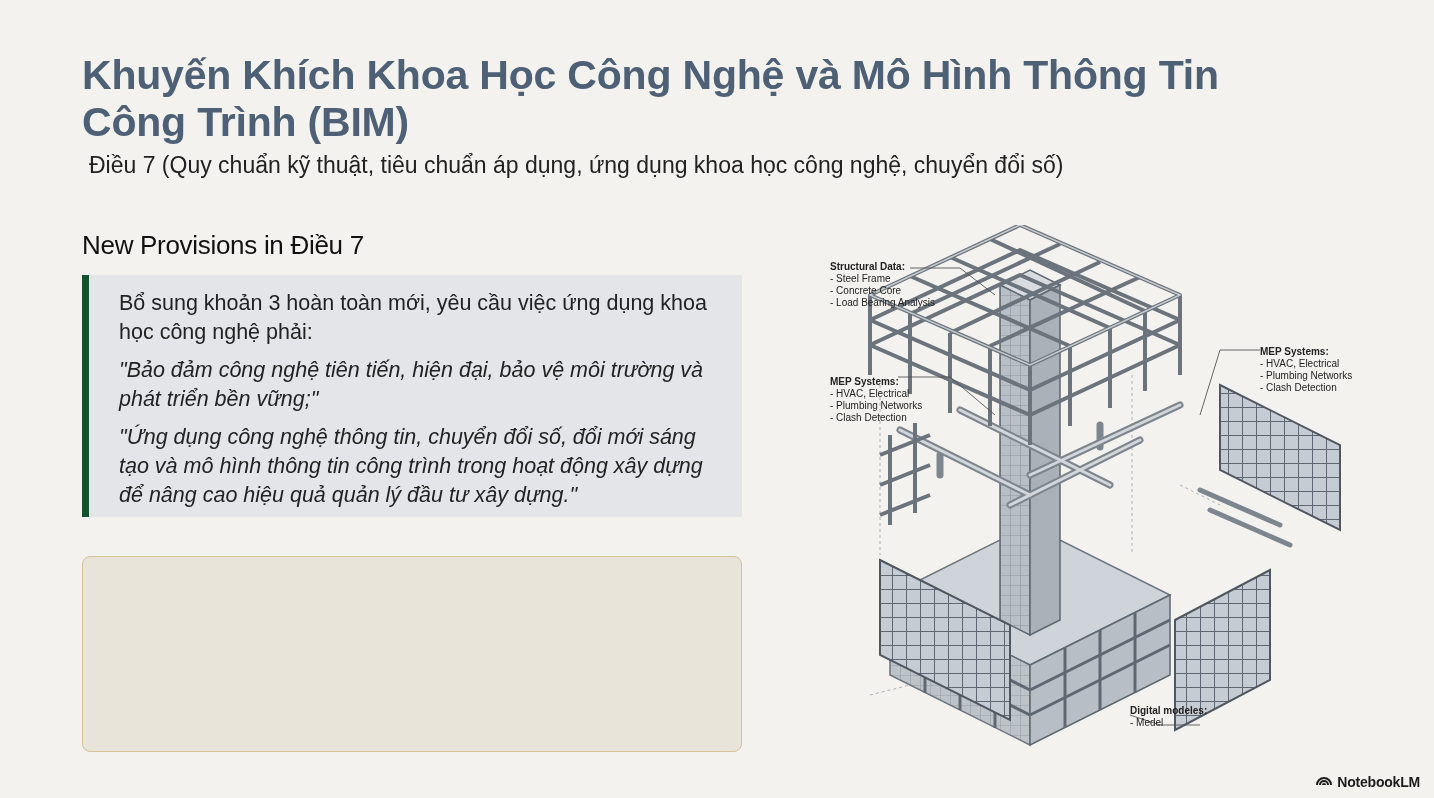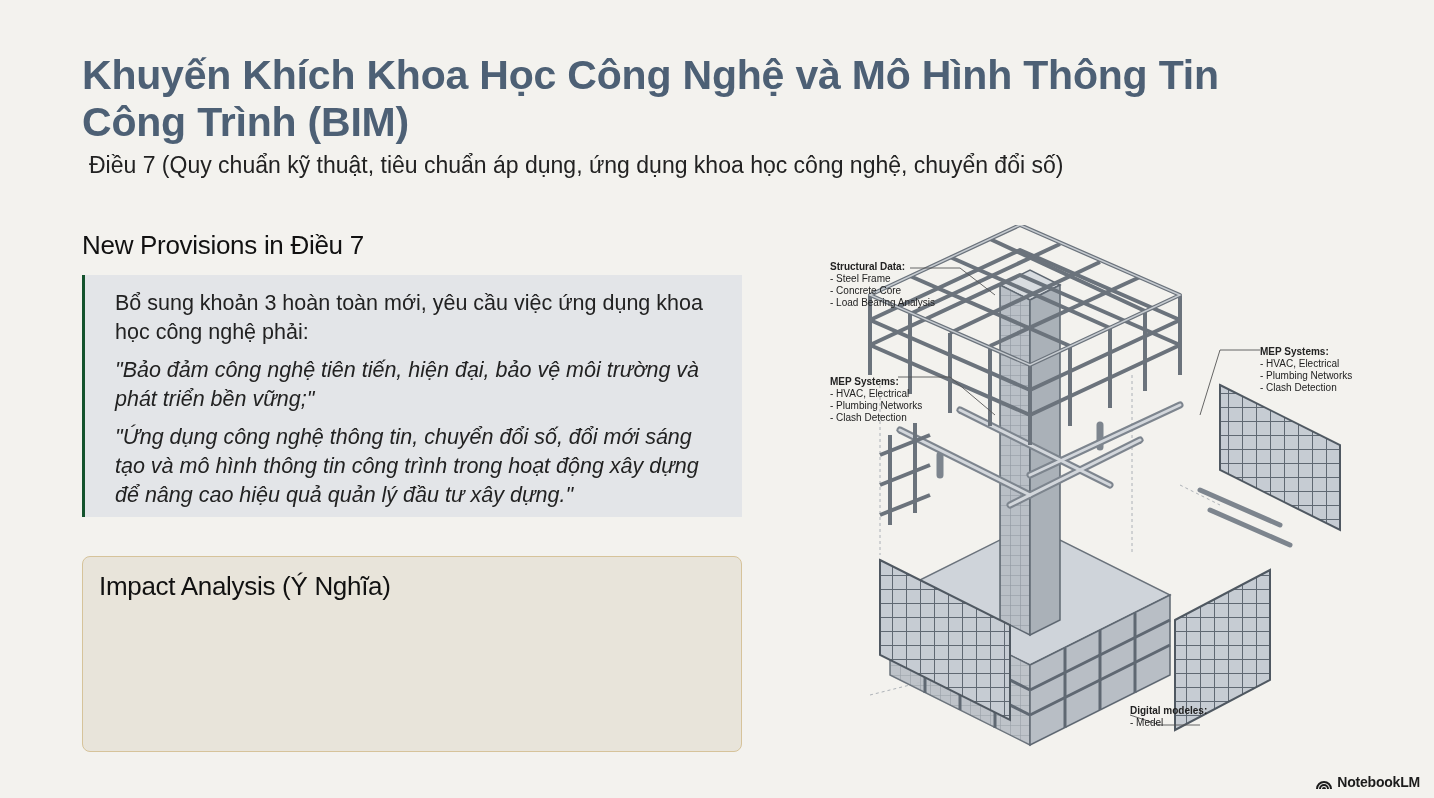--- a/index.html
+++ b/index.html
@@ -21,21 +21,21 @@
       font-size: 23px; color: #222; margin: 0;
     }
     .section-heading {
       position: absolute; left: 82px; top: 230px;
       font-size: 26px; font-weight: 400; color: #111; margin: 0;
       letter-spacing: -0.3px;
     }
     .provisions-box {
       position: absolute; left: 82px; top: 275px; width: 660px; height: 242px;
       background: #e3e5e8;
-      border-left: 3px solid #14532d;
+      border-left: 7px solid #14532d;
       box-sizing: border-box;
       padding: 14px 20px 0 30px;
     }
     .provisions-box p {
       margin: 0 0 9px 0; font-size: 21.5px; line-height: 29px; color: #222;
     }
     .provisions-box p.quote { font-style: italic; }
     .impact-box {
       position: absolute; left: 82px; top: 556px; width: 660px; height: 196px;
       background: #e8e4da;
@@ -53,40 +53,39 @@
     }
     .illustration {
       position: absolute; left: 780px; top: 225px; width: 640px; height: 525px;
     }
     .callout {
       position: absolute; font-size: 10px; line-height: 12px; color: #222;
     }
     .callout .ct { font-weight: 700; }
     .brand {
       position: absolute; right: 14px; bottom: 8px;
-      display: flex; align-items: flex-end; gap: 5px;
+      display: flex; align-items: flex-start; gap: 5px;
       font-size: 14px; color: #1c1c1c; font-weight: 700;
       letter-spacing: -0.2px;
     }
   </style>
 </head>
 <body>
 
 <h1 class="title">Khuyến Khích Khoa Học Công Nghệ và Mô Hình Thông Tin Công Trình (BIM)</h1>
 <p class="subtitle">Điều 7 (Quy chuẩn kỹ thuật, tiêu chuẩn áp dụng, ứng dụng khoa học công nghệ, chuyển đổi số)</p>
 
 <h2 class="section-heading">New Provisions in Điều 7</h2>
 <div class="provisions-box">
   <p>Bổ sung khoản 3 hoàn toàn mới, yêu cầu việc ứng dụng khoa học công nghệ phải:</p>
   <p class="quote">"Bảo đảm công nghệ tiên tiến, hiện đại, bảo vệ môi trường và phát triển bền vững;"</p>
   <p class="quote">"Ứng dụng công nghệ thông tin, chuyển đổi số, đổi mới sáng tạo và mô hình thông tin công trình trong hoạt động xây dựng để nâng cao hiệu quả quản lý đầu tư xây dựng."</p>
 </div>
 
 <div class="impact-box">
-  <h3>Impact Analysis (Ý Nghĩa)</h3>
 </div>
 
 <div class="illustration">
   <svg width="640" height="525" viewBox="0 0 640 525">
     <defs>
       <pattern id="grid" width="10" height="10" patternUnits="userSpaceOnUse">
         <rect width="10" height="10" fill="#b9bfc6"></rect>
         <path d="M10 0 L0 0 0 10" fill="none" stroke="#8e969f" stroke-width="1.2"></path>
       </pattern>
       <pattern id="glass" width="14" height="14" patternUnits="userSpaceOnUse">

